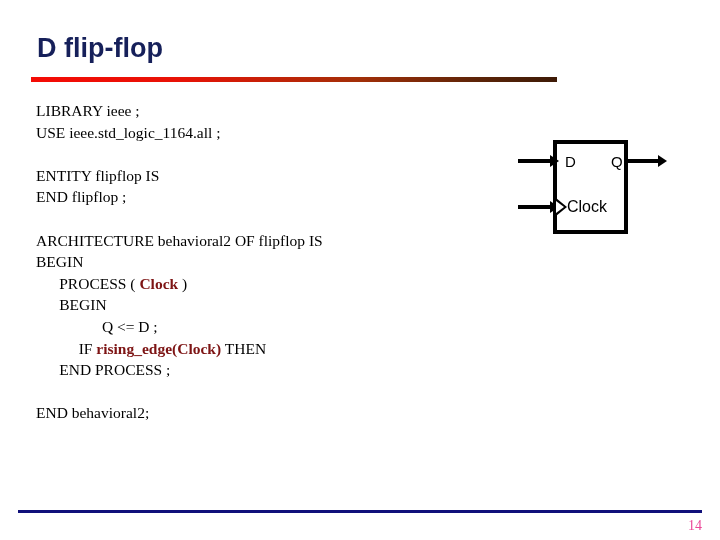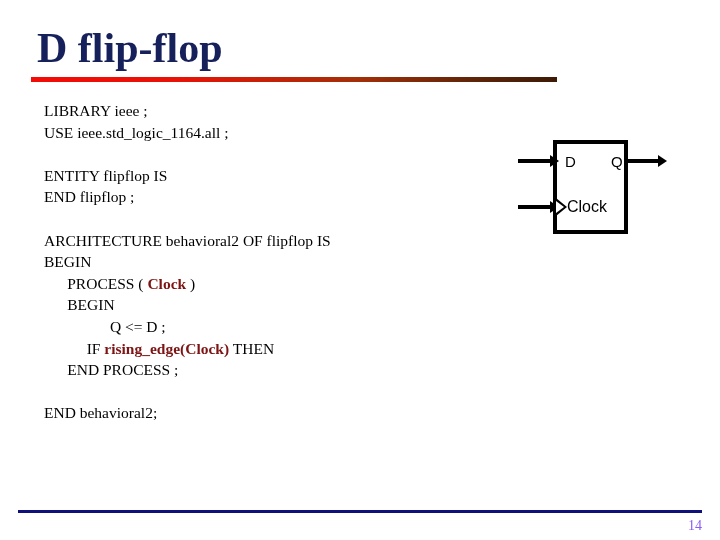--- a/index.html
+++ b/index.html
@@ -14,43 +14,43 @@
     overflow: hidden;
     font-family: "Liberation Serif", serif;
     color: #000000;
   }
 
   
   #slide-title {
     position: absolute;
     left: 37px;
     top: 30px;
-    font-family: Liberation Serif, serif;
+    font-family: Liberation Sans, sans-serif;
     font-weight: bold;
-    font-size: 42px;
+    font-size: 27px;
     line-height: 36px;
     color: #16205a;
     letter-spacing: 0px;
     white-space: nowrap;
   }
 
   
   #title-rule {
     position: absolute;
     left: 31px;
     top: 77px;
     width: 526px;
     height: 5px;
     background: linear-gradient(to right, #f40b05 0%, #e81206 28%, #a32f08 62%, #5c2408 85%, #3d1a06 100%);
   }
 
   
   #code-block {
     position: absolute;
-    left: 44px;
+    left: 36px;
     top: 100px;
     width: 430px;
   }
   .code-line {
     font-family: "Liberation Serif", serif;
     font-size: 15.5px;
     line-height: 21.6px;
     color: #000000;
     white-space: pre;
     height: 21.6px;
@@ -151,21 +151,21 @@
     height: 3px;
     background: #10107a;
   }
   #page-number {
     position: absolute;
     right: 18px;
     top: 518px;
     font-family: "Liberation Serif", serif;
     font-size: 14px;
     line-height: 16px;
-    color: #8b5cf6;
+    color: #ec4899;
   }
 </style>
 </head>
 <body>
 
 <div id="slide-title">D flip-flop</div>
 
 <div id="title-rule"></div>
 
 <div id="code-block">

